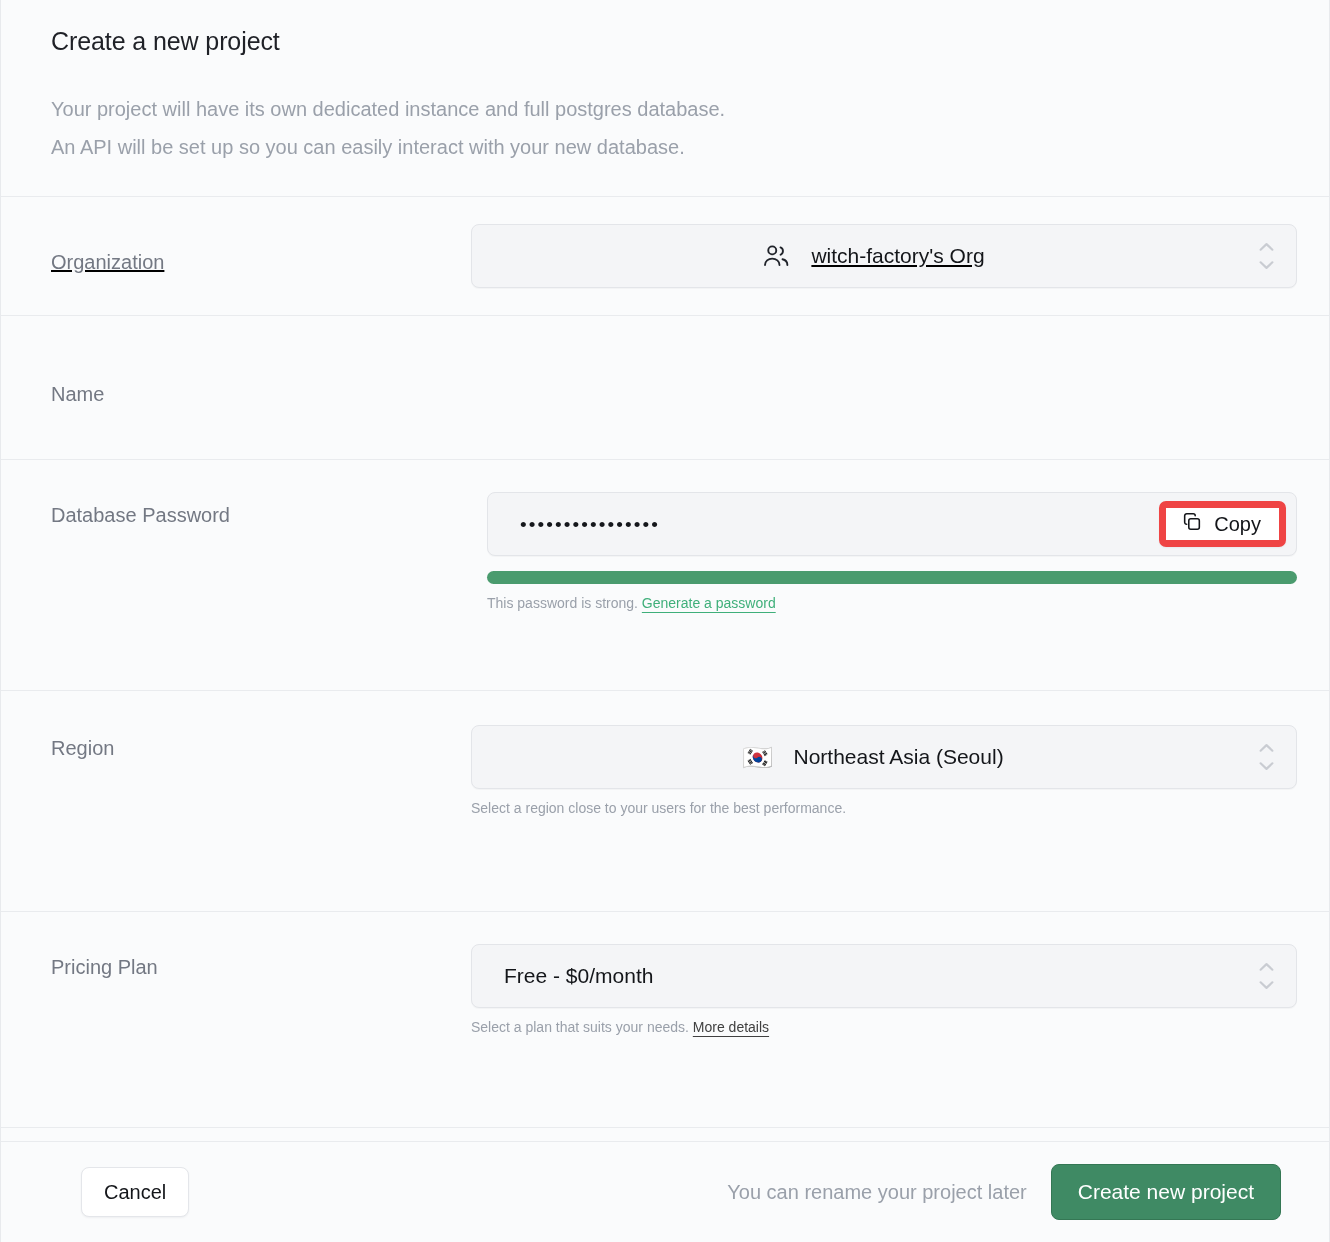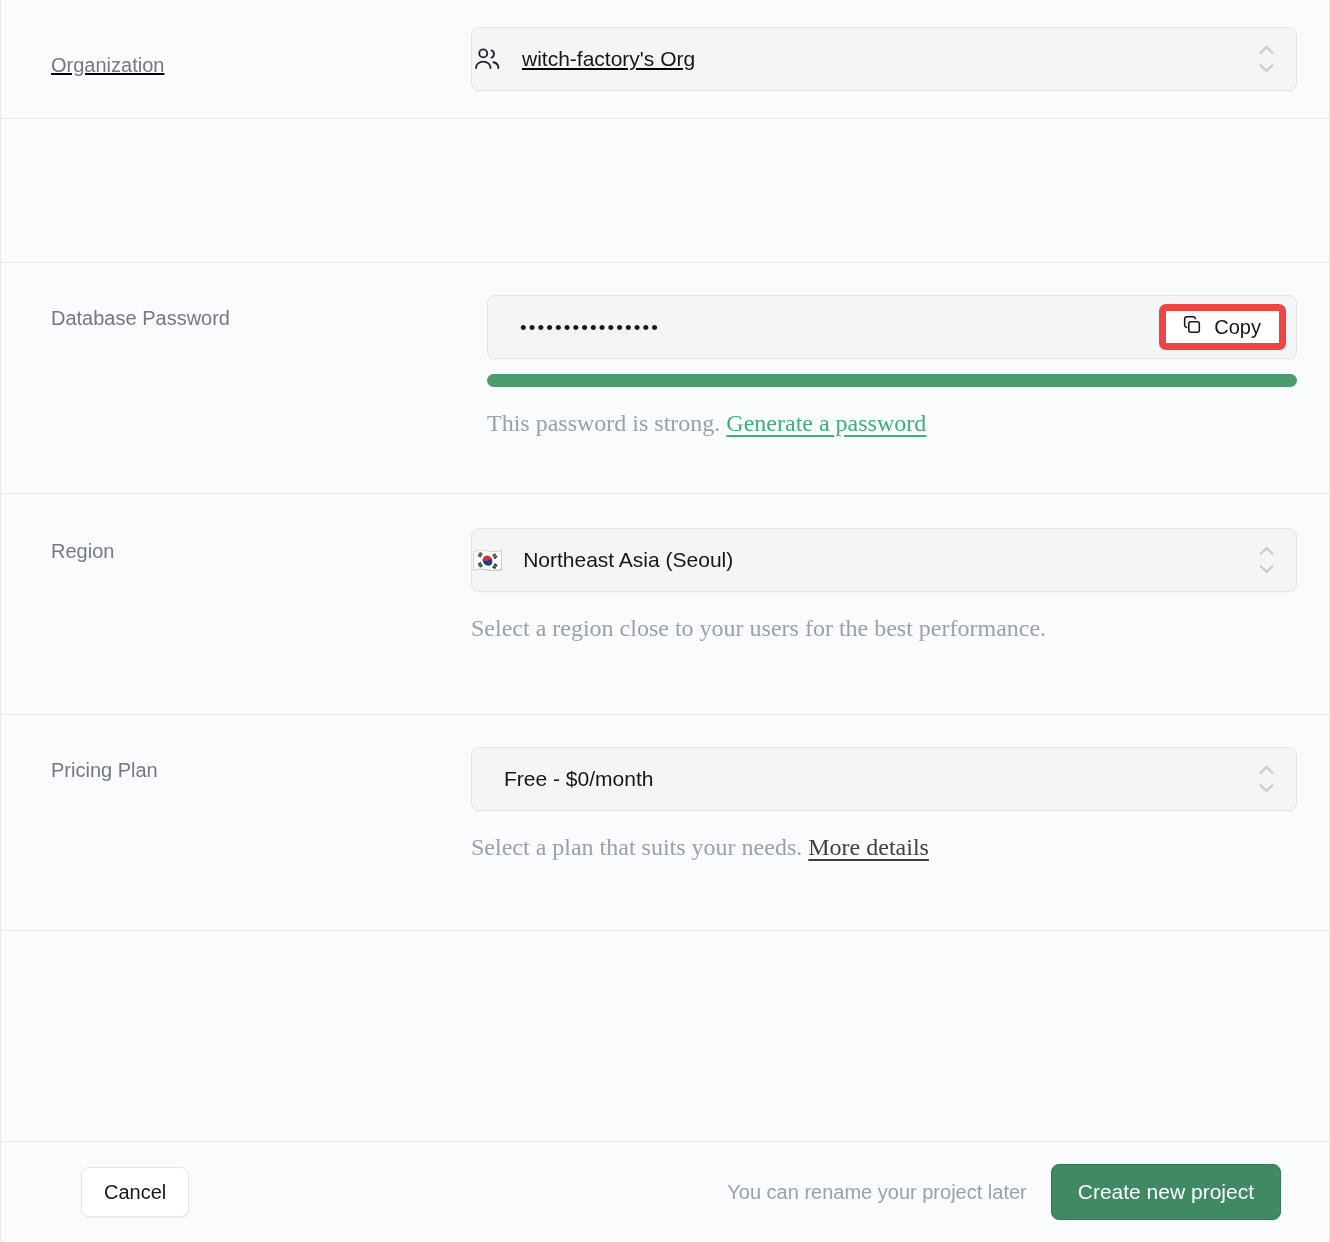--- a/index.html
+++ b/index.html
@@ -85,21 +85,21 @@
     position: relative;
     height: 64px;
     background: #f4f5f7;
     border: 1px solid #e3e5e9;
     border-radius: 8px;
     display: flex;
     align-items: center;
     width: 100%;
     box-shadow: 0 1px 1px rgba(16,24,40,0.03);
   }
-  .control.select { padding-right: 50px; }
+  .control.select { padding-left: 28px; padding-right: 50px; justify-content: center; }
   .control.input  { padding-left: 32px; padding-right: 20px; }
 
   .control-text {
     font-size: 21px;
     color: #14161a;
     font-weight: 400;
     white-space: nowrap;
     overflow: hidden;
     text-overflow: ellipsis;
   }
@@ -162,25 +162,24 @@
 
   .strength-bar {
     margin-top: 15px;
     height: 13px;
     width: 100%;
     border-radius: 7px;
     background: #4a9b6e;
   }
 
   .helper {
-    margin-top: 21px;
-    font-size: 24px;
+    margin-top: 10px;
+    font-size: 14px;
     color: #9aa0aa;
     line-height: 1.3;
-    font-family: Liberation Serif, serif;
   }
   .helper .link-green {
     color: #3faf7a;
     text-decoration: underline;
     text-underline-offset: 4px;
     cursor: pointer;
   }
   .helper .link-gray {
     color: #404040;
     text-decoration: underline;
@@ -229,20 +228,27 @@
     cursor: pointer;
     white-space: nowrap;
     font-family: "Liberation Sans", sans-serif;
   }
 </style>
 </head>
 <body>
 
 <div class="panel">
 
+  <div class="card-header">
+    <h1 class="card-title">Create a new project</h1>
+    <div class="card-desc">
+      <div>Your project will have its own dedicated instance and full postgres database.</div>
+      <div>An API will be set up so you can easily interact with your new database.</div>
+    </div>
+  </div>
 
   <div class="row row-org">
     <div class="row-label">Organization</div>
     <div class="row-field">
       <div class="control select">
         <span class="leading-icon">
           <svg width="30" height="30" viewBox="0 0 24 24" fill="none" stroke="#20232a" stroke-width="1.5" stroke-linecap="round" stroke-linejoin="round">
             <circle cx="9" cy="7.5" r="3.2"></circle>
             <path d="M3.2 19.2c0-3.1 2.6-5.1 5.8-5.1s5.8 2 5.8 5.1"></path>
             <path d="M15.6 5.1a3.2 3.2 0 0 1 0 5.9"></path>
@@ -256,20 +262,21 @@
             </svg>
           <svg width="15" height="10" viewBox="0 0 14 9" fill="none" stroke="#c9ccd2" stroke-width="2" stroke-linecap="round" stroke-linejoin="round">
               <path d="M1.5 2 L7 7.2 L12.5 2"></path>
             </svg>
         </span>
       </div>
     </div>
   </div>
 
   <div class="row row-name">
+    <div class="row-label">Name</div>
   </div>
 
   <div class="row row-pass">
     <div class="row-label">Database Password</div>
     <div class="row-field">
       <div class="control input pass-field">
         <span class="pass-dots">••••••••••••••••</span>
         <button class="copy-btn">
           <span>
             <svg width="22" height="22" viewBox="0 0 24 24" fill="none" stroke="#14161a" stroke-width="1.7" stroke-linecap="round" stroke-linejoin="round">

